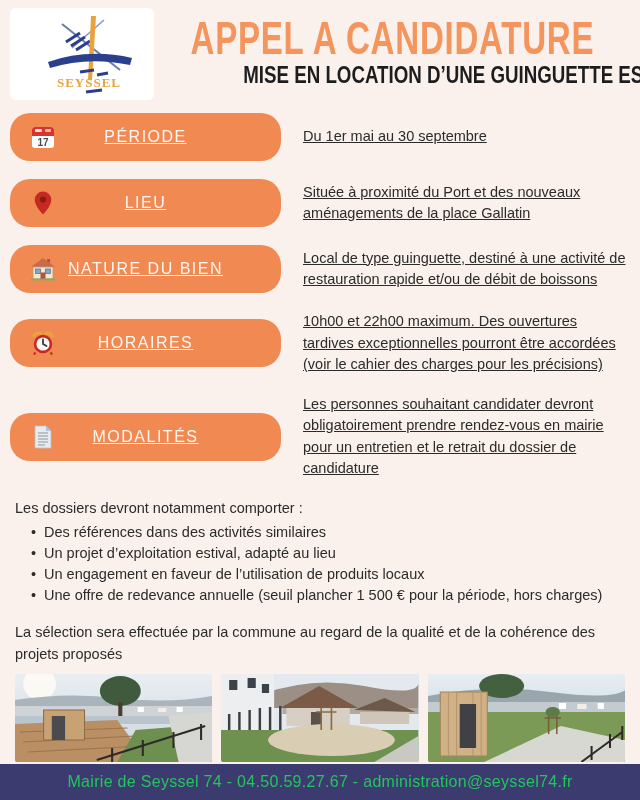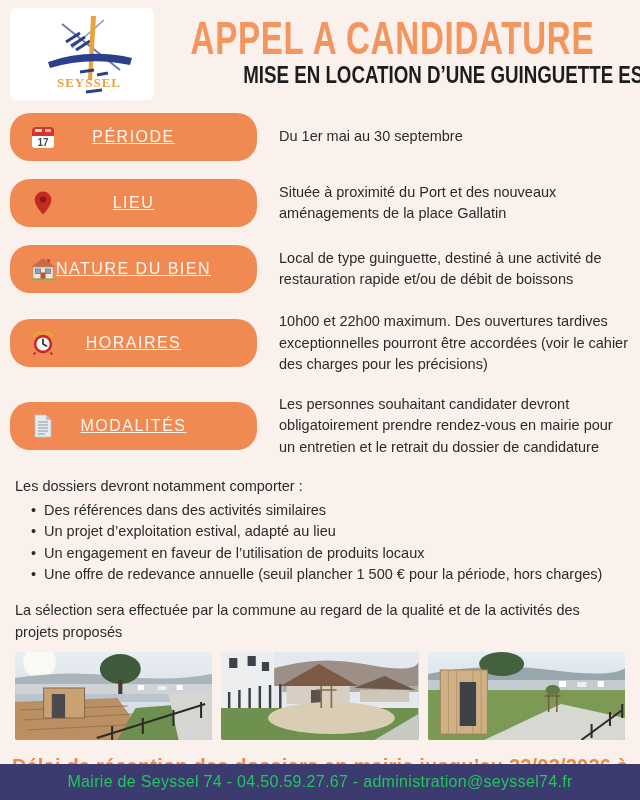--- a/index.html
+++ b/index.html
@@ -21,29 +21,29 @@
   .subtitle{
     display:inline-block;font-weight:bold;font-size:24px;color:#1d1d1f;
     transform:scaleX(0.78);transform-origin:right center;white-space:nowrap;
   }
   
   .rows{margin-top:9px;}
   .row{display:flex;align-items:center;margin:0 12px 0 10px;}
   .row + .row{margin-top:18px;}
   .pill{
     position:relative;width:247px;height:48px;flex-shrink:0;
-    background:#f08a52;border-radius:20px;
+    background:#f08a52;border-radius:20px;padding-left:24px;
   }
   .pill .picon{position:absolute;left:20px;top:11px;width:26px;height:26px;}
   .pill .plabel{
     position:absolute;left:0;right:0;top:0;bottom:0;
     display:flex;align-items:center;justify-content:center;
     color:#fdf6f1;font-size:16px;letter-spacing:1.5px;text-decoration:underline;
   }
-  .rtext{margin-left:22px;font-size:14.5px;line-height:21.5px;max-width:352px;}
+  .rtext{margin-left:22px;font-size:14.5px;line-height:21.5px;max-width:352px;text-decoration:underline;}
   
   .dossier{margin:18px 15px 0;}
   .dossier-heading{font-size:14.5px;line-height:21px;}
   .bullets{margin:3px 0 0;padding:0;list-style:none;}
   .bullets li{position:relative;padding-left:29px;font-size:14.5px;line-height:21.3px;}
   .bullets li::before{content:"•";position:absolute;left:16px;color:#2b2b2b;}
   .note{}
   .selection{margin:14px 15px 0;font-size:14.5px;line-height:22px;max-width:600px;}
   
   .photos{display:flex;gap:9px;margin:9px 15px 0;}
@@ -174,21 +174,21 @@
 <div class="dossier">
   <div class="dossier-heading">Les dossiers devront notamment comporter :</div>
   <ul class="bullets">
     <li><span>Des références dans des activités similaires</span><span class="note"></span></li>
     <li><span>Un projet d’exploitation estival, adapté au lieu</span><span class="note"></span></li>
     <li><span>Un engagement en faveur de l’utilisation de produits locaux</span><span class="note"></span></li>
     <li><span>Une offre de redevance annuelle </span><span class="note">(seuil plancher 1 500 € pour la période, hors charges)</span></li>
   </ul>
 </div>
 
-<div class="selection">La sélection sera effectuée par la commune au regard de la qualité et de la activités des projets proposés</div>
+<div class="selection">La sélection sera effectuée par la commune au regard de la qualité et de la cohérence des projets proposés</div>
 
 <div class="photos">
 
   <div class="photo">
     <svg viewBox="0 0 193 88" preserveAspectRatio="none">
       <defs>
         <linearGradient id="sky1" x1="0" y1="0" x2="0" y2="1">
           <stop offset="0" stop-color="#e9eef2"></stop>
             <stop offset="1" stop-color="#ccd6de"></stop>
         </linearGradient>

